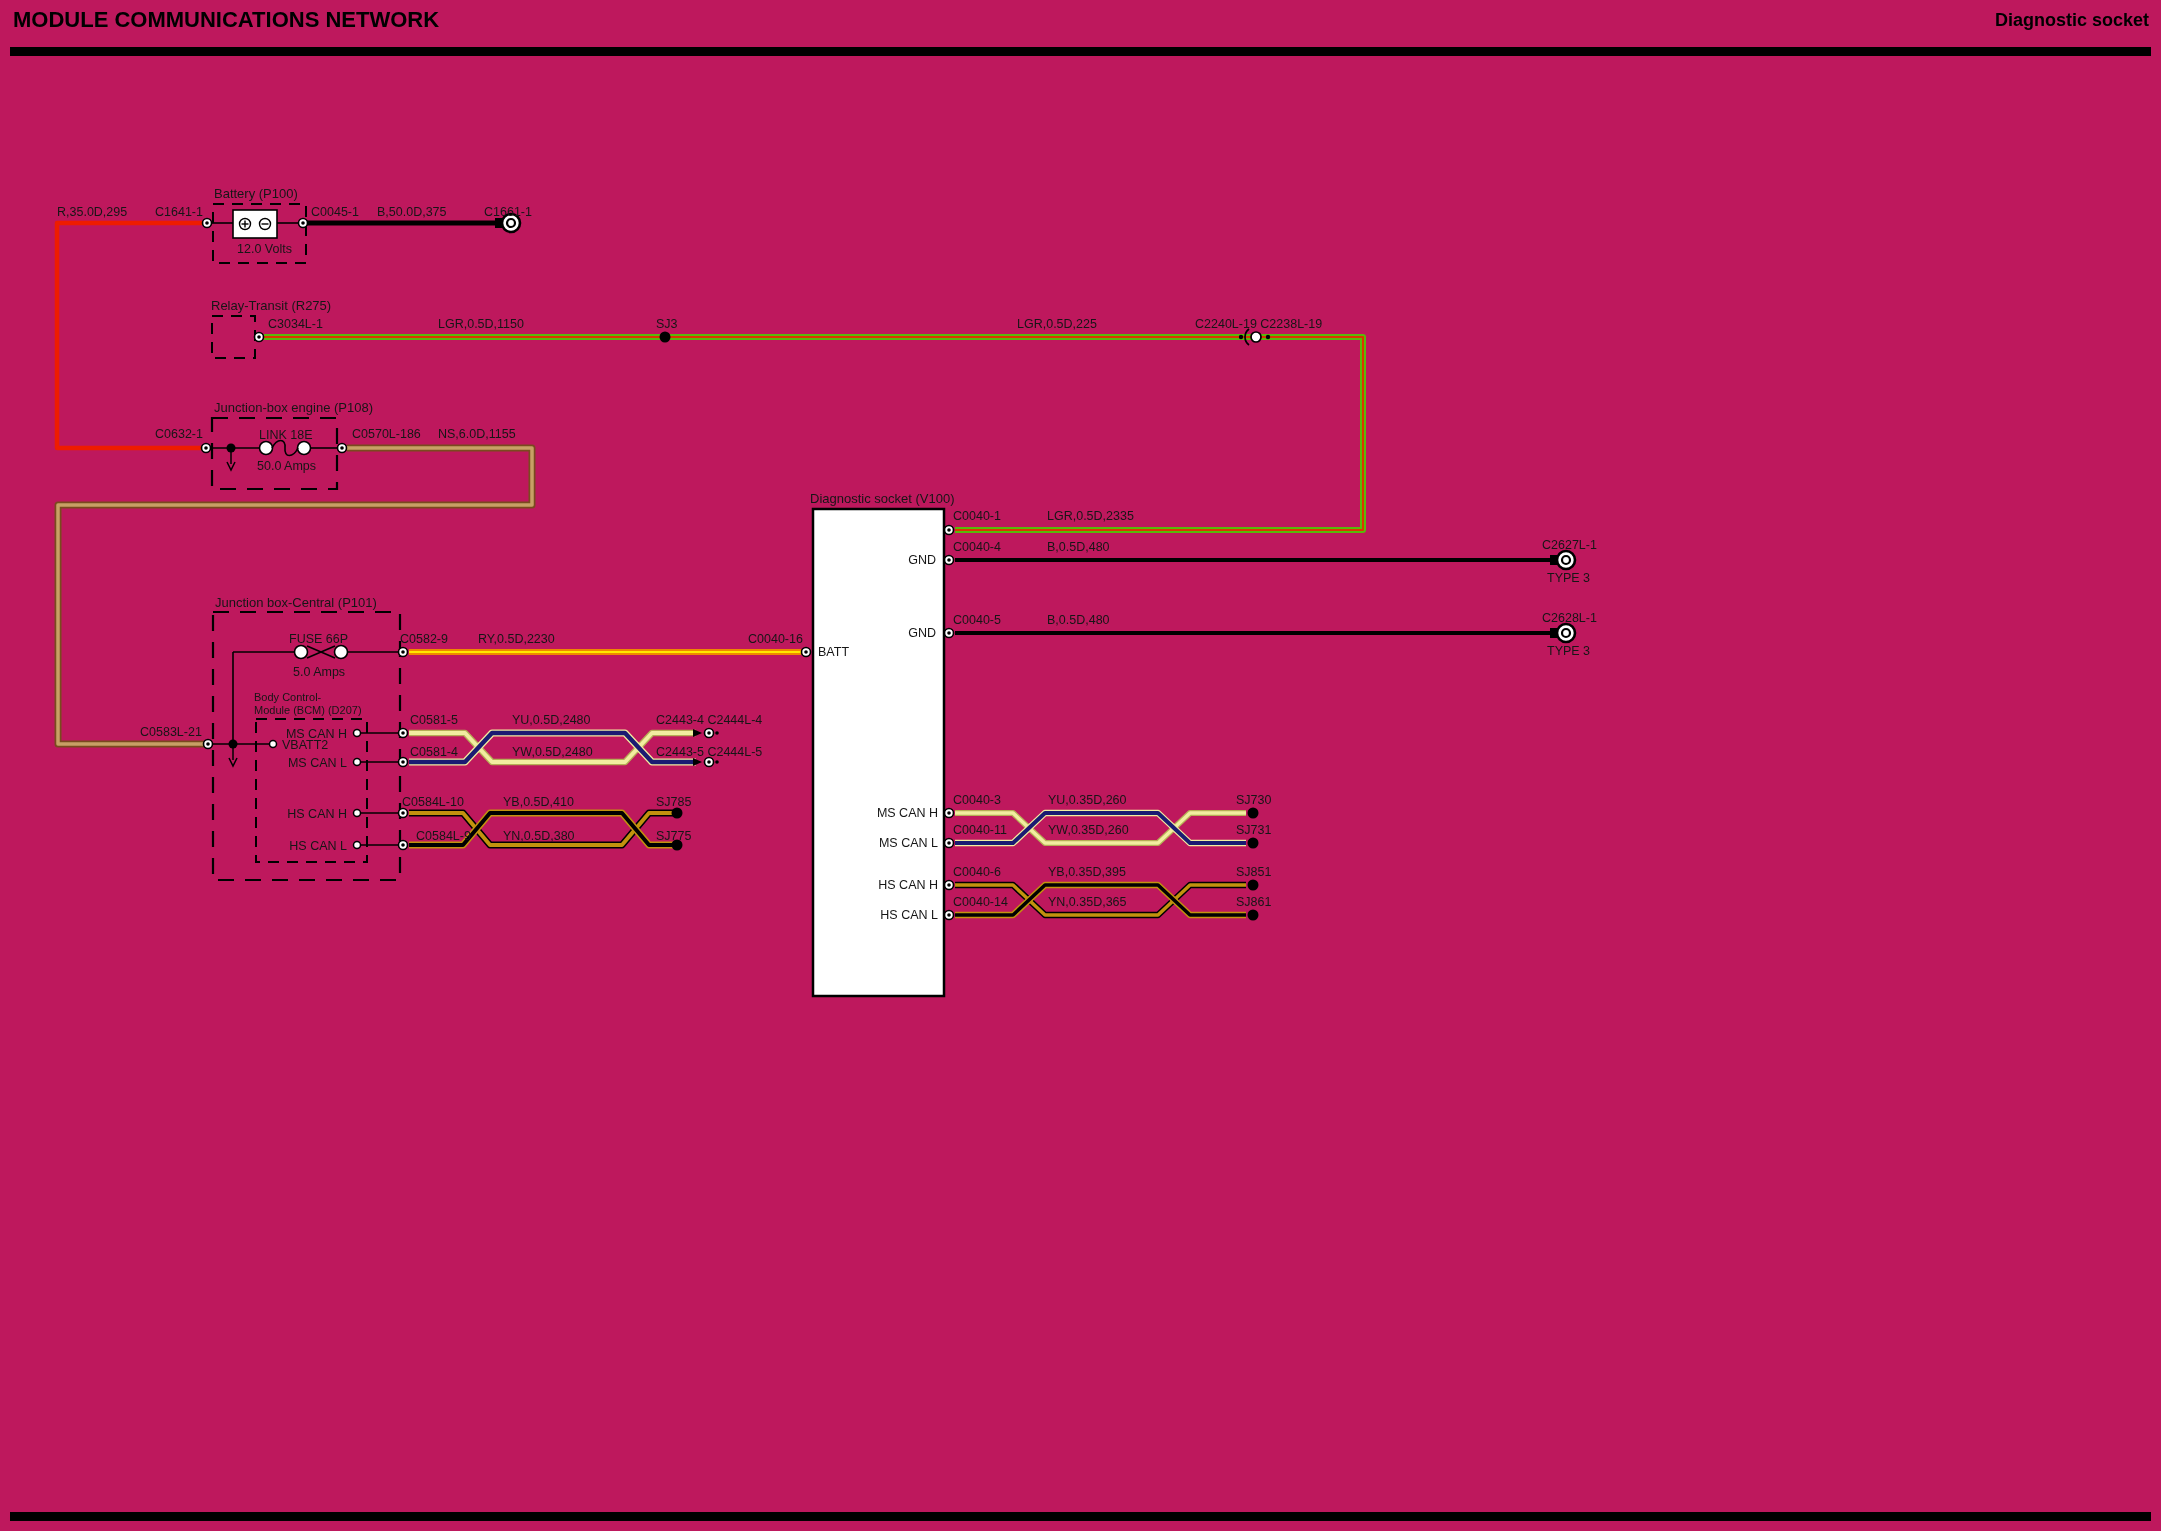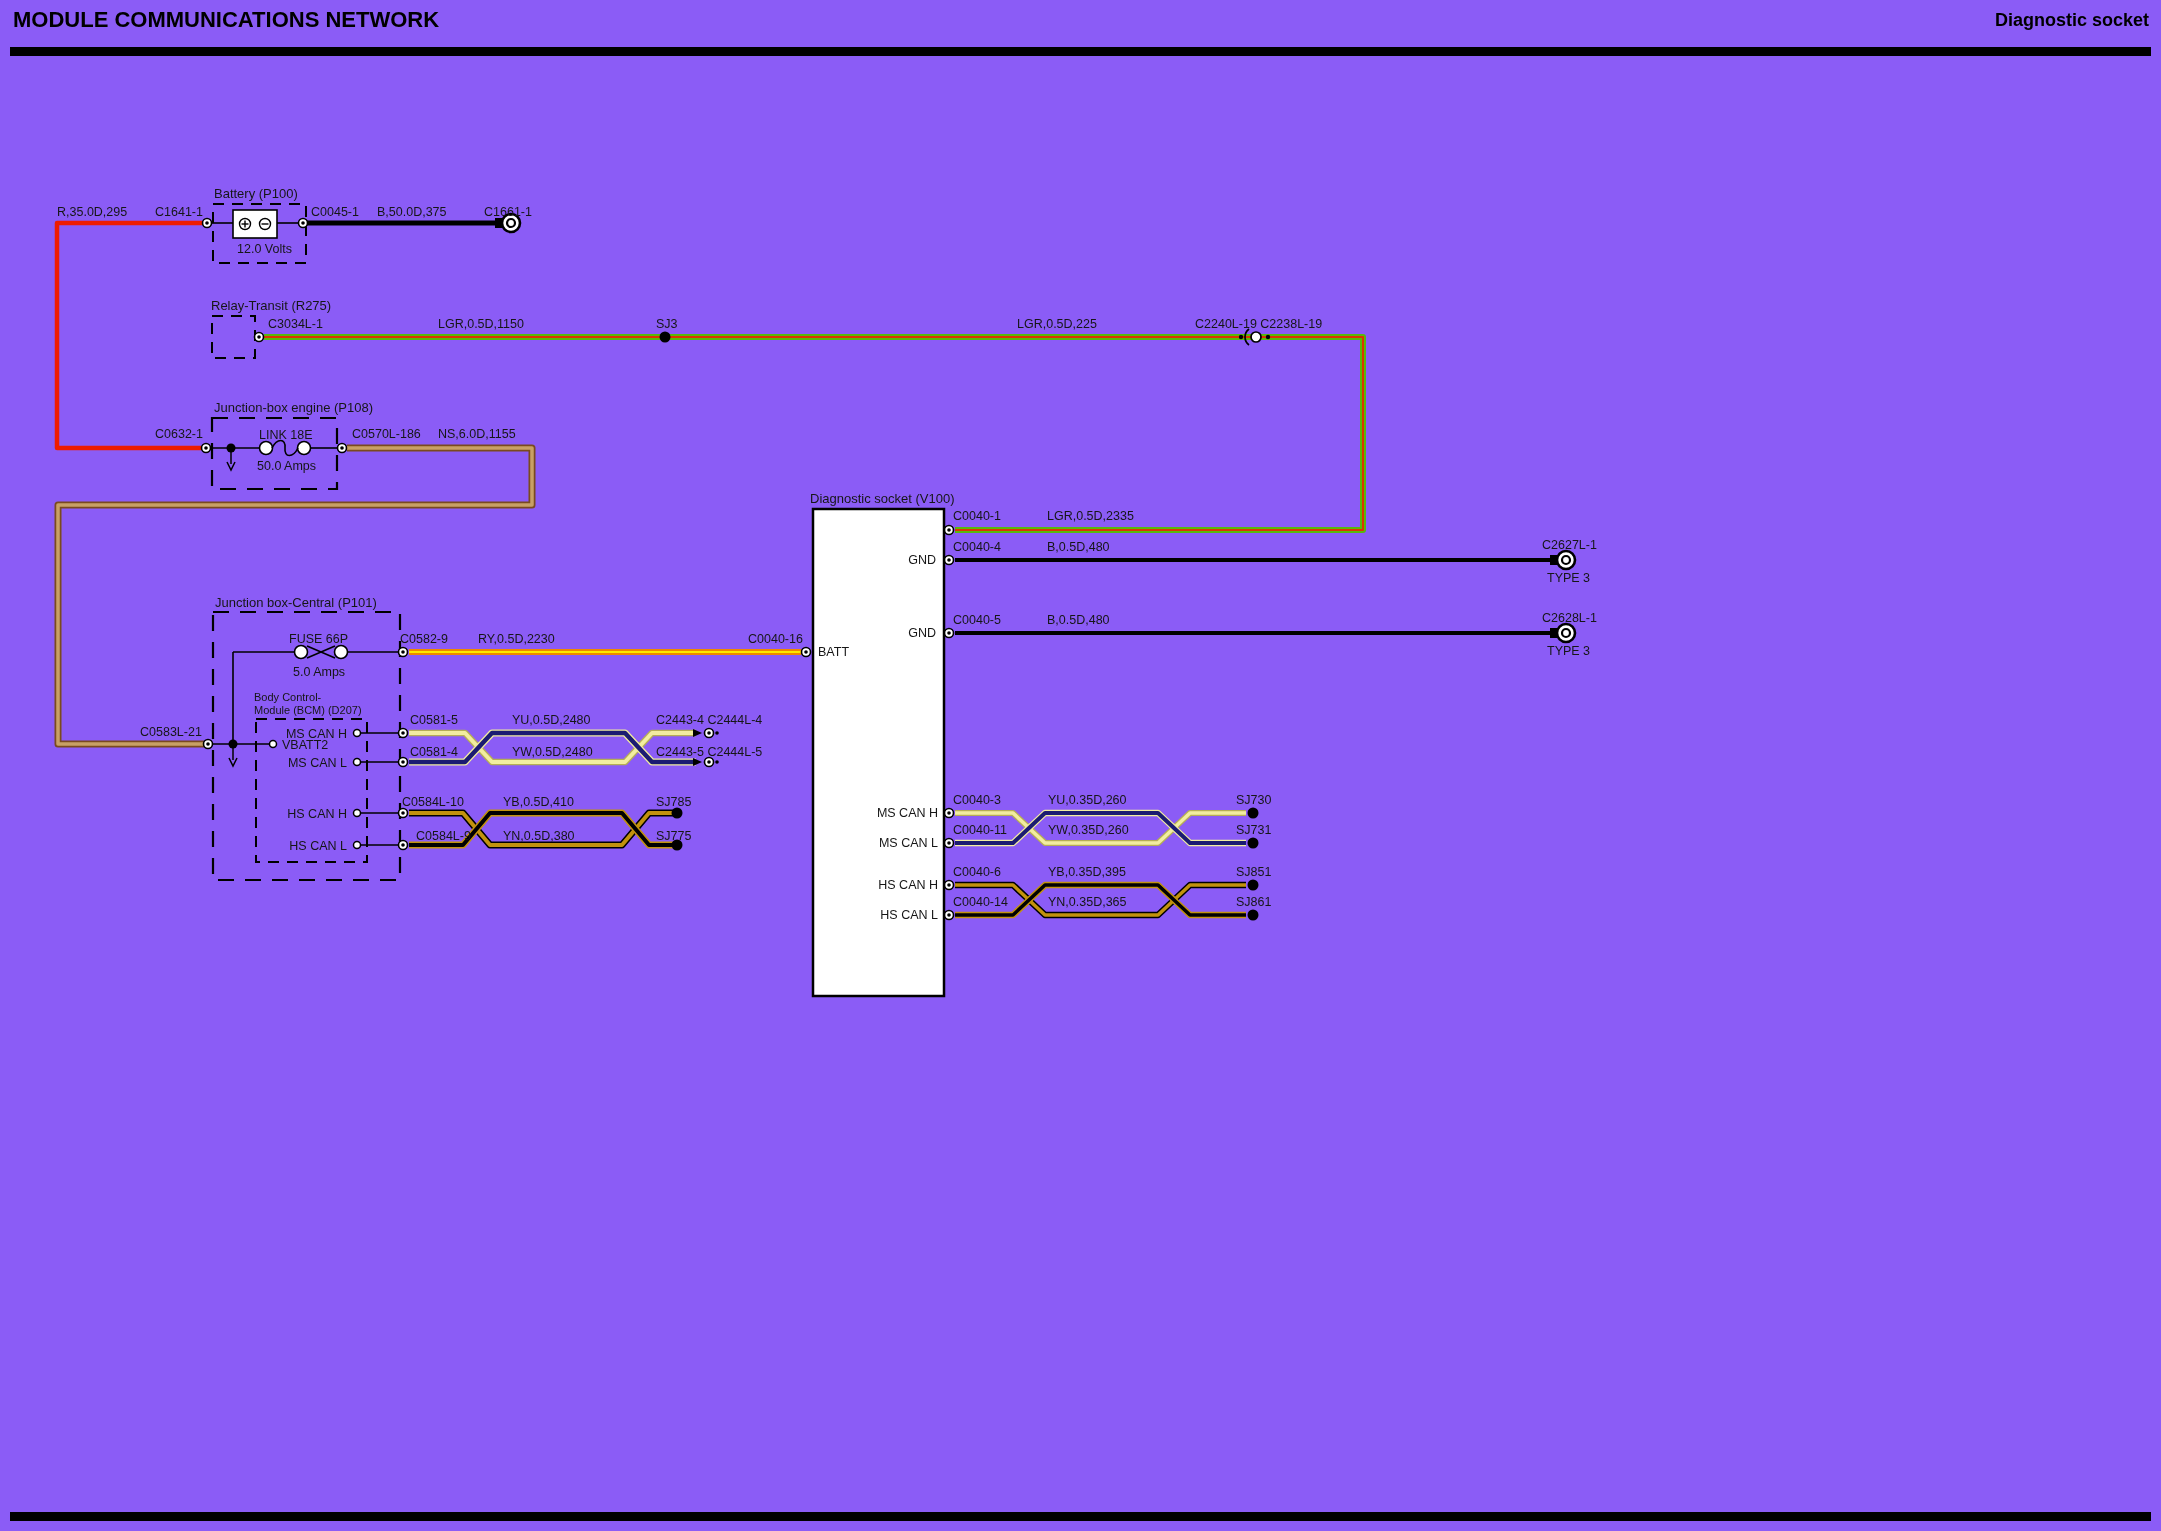--- a/index.html
+++ b/index.html
@@ -1,16 +1,16 @@
 <!DOCTYPE html>
 <html><head>
 <meta charset="utf-8">
 <style>
   html,body{margin:0;padding:0;background:#ffffff;}
-  .page{position:relative;width:2161px;height:1531px;background:#8b5cf6;overflow:hidden;}
+  .page{position:relative;width:2161px;height:1531px;background:#be185d;overflow:hidden;}
   svg text{font-family:"Liberation Sans", sans-serif; fill:#161616;}
   .lbl{font-size:12.5px;}
   .ttl{font-size:13px;}
   .sm{font-size:11px;}
   .hdr{font-size:22px;font-weight:bold;fill:#000;}
   .hdr2{font-size:18px;font-weight:bold;fill:#000;}
   .db{fill:none;stroke:#000;stroke-width:2.2;stroke-dasharray:16 11;}
   .db2{fill:none;stroke:#000;stroke-width:2;stroke-dasharray:11 8;}
   .tl{stroke:#000;stroke-width:1.6;fill:none;}
   .boxsolid{fill:#fff;stroke:#000;stroke-width:2.5;}

